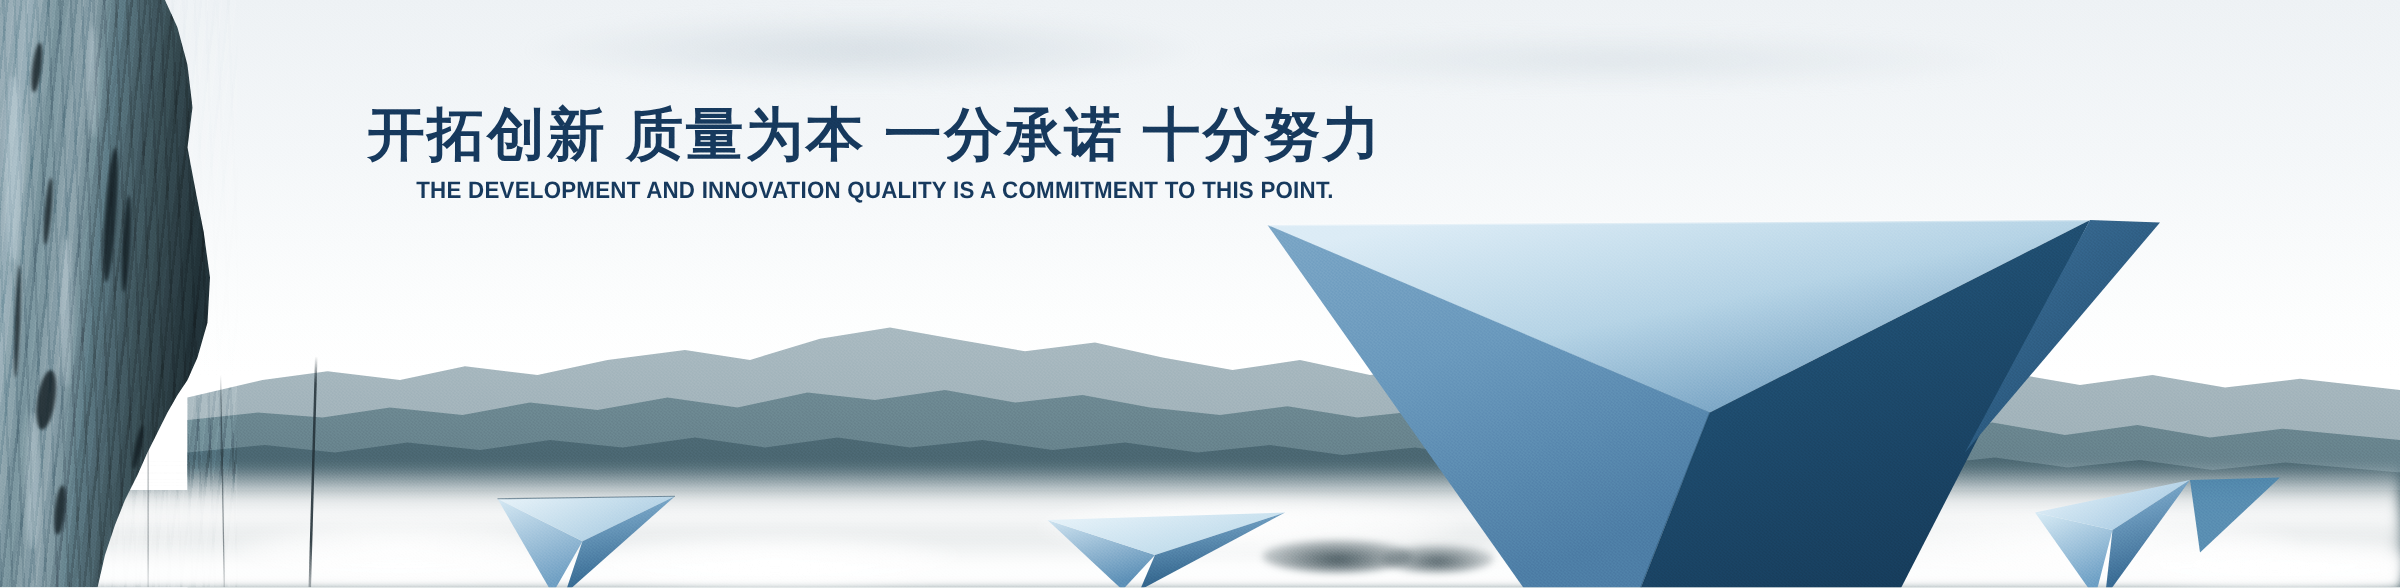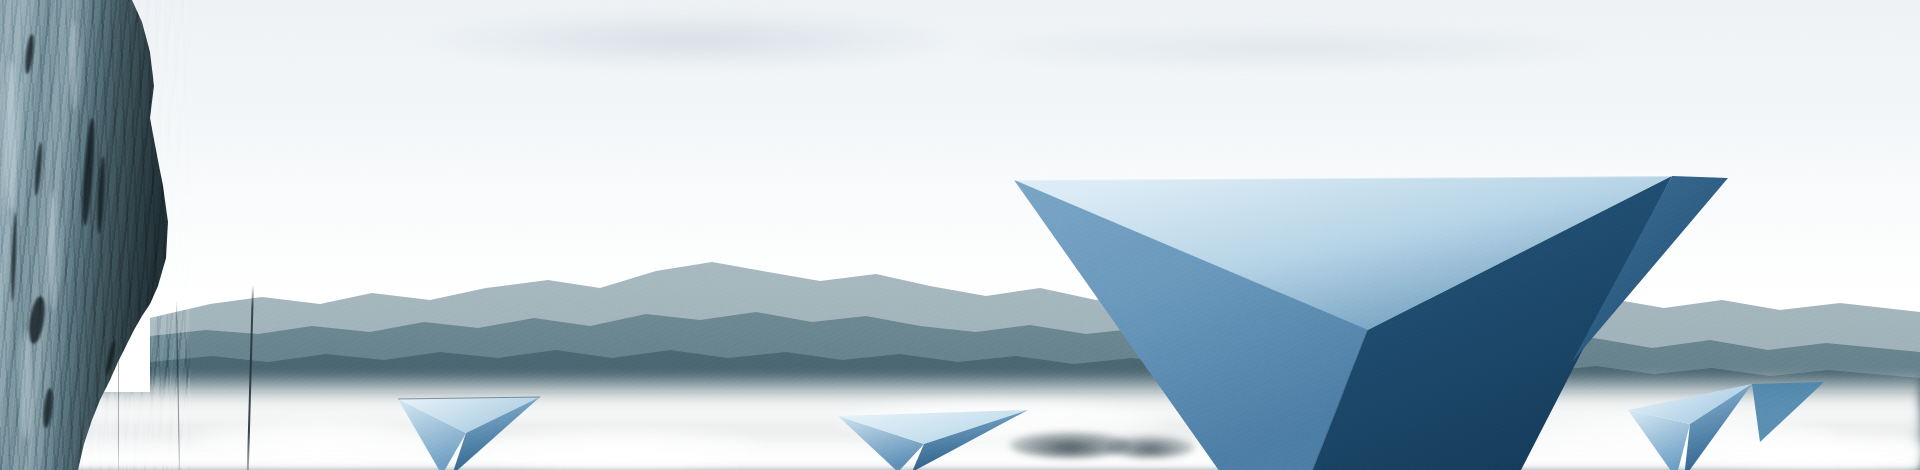--- a/index.html
+++ b/index.html
@@ -374,15 +374,19 @@
       <polygon points="356,154 660,0 508,296 300,296" fill="url(#pBigFaceR)"></polygon>
 
       <polygon points="660,0 716,2 560,186" fill="url(#pBigWing)"></polygon>
 
       <line x1="2" y1="4" x2="660" y2="0" stroke="#ffffff" stroke-width="2" opacity="0.35"></line>
 
       <line x1="356" y1="154" x2="300" y2="296" stroke="#15405f" stroke-width="1.5" opacity="0.35"></line>
     </svg>
   </div>
 
+  <div class="text-block">
+    <h1 class="headline">开拓创新  质量为本  一分承诺  十分努力</h1>
+    <p class="subtitle">THE DEVELOPMENT AND INNOVATION QUALITY IS A COMMITMENT TO THIS POINT.</p>
+  </div>
 
   <div class="grain"></div>
 </div>
 
 </body></html>

